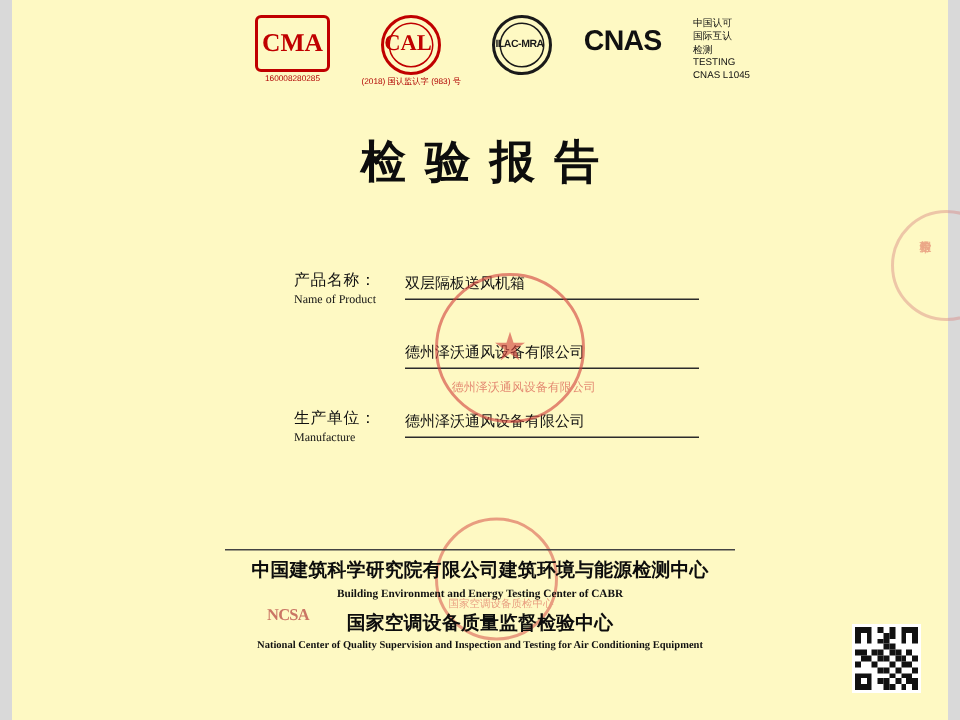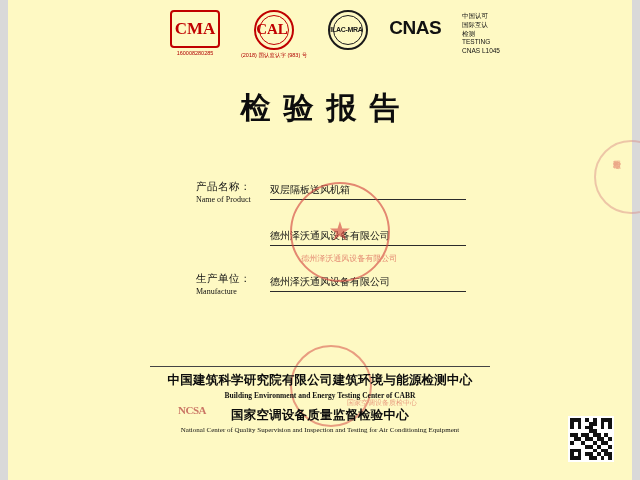--- a/index.html
+++ b/index.html
@@ -218,21 +218,21 @@
     font-size: 12.5px;
     font-family: "DejaVu Serif", serif;
     font-weight: bold;
     color: #0d0d0d;
     margin-top: 7px;
     letter-spacing: 0.2px;
   }
   .f-en2 {
     font-size: 7px;
     font-family: "Liberation Serif", serif;
-    font-weight: normal;
+    font-weight: bold;
     color: #111;
     margin-top: 2px;
   }
 
   
   .stamp {
     position: absolute;
     border: 2px solid #d4443f;
     border-radius: 50%;
     color: #d4443f;
@@ -274,21 +274,20 @@
     opacity: 0.5;
   }
   .stamp-footer .ring-text span {
     position: absolute;
     left: 50%;
     top: 50%;
     font-size: 7px;
     font-family: "DejaVu Serif", serif;
     transform-origin: 0 0;
     white-space: nowrap;
-    margin-left: 48px;
   }
   .edge-stamp {
     position: absolute;
     right: -28px;
     top: 140px;
     width: 70px;
     height: 70px;
     border: 2px solid #d98a86;
     border-radius: 50%;
     opacity: 0.45;

